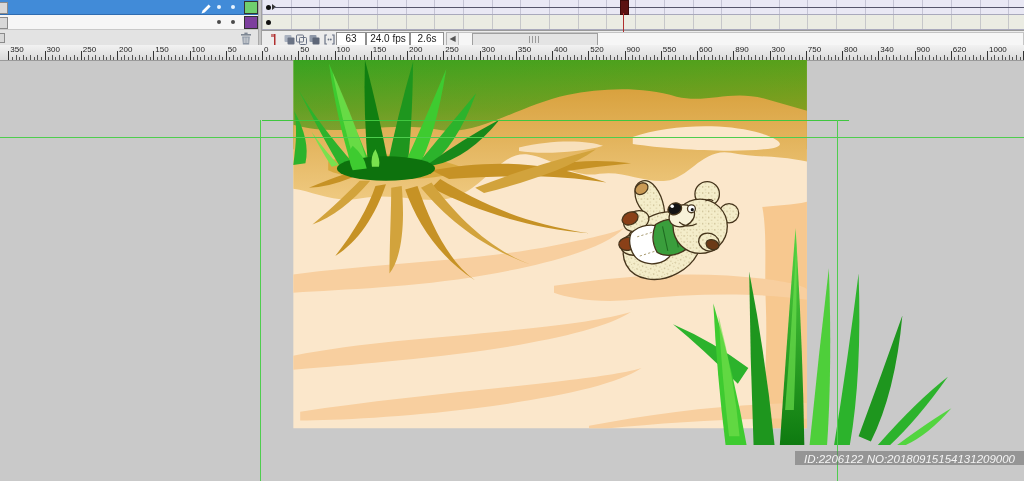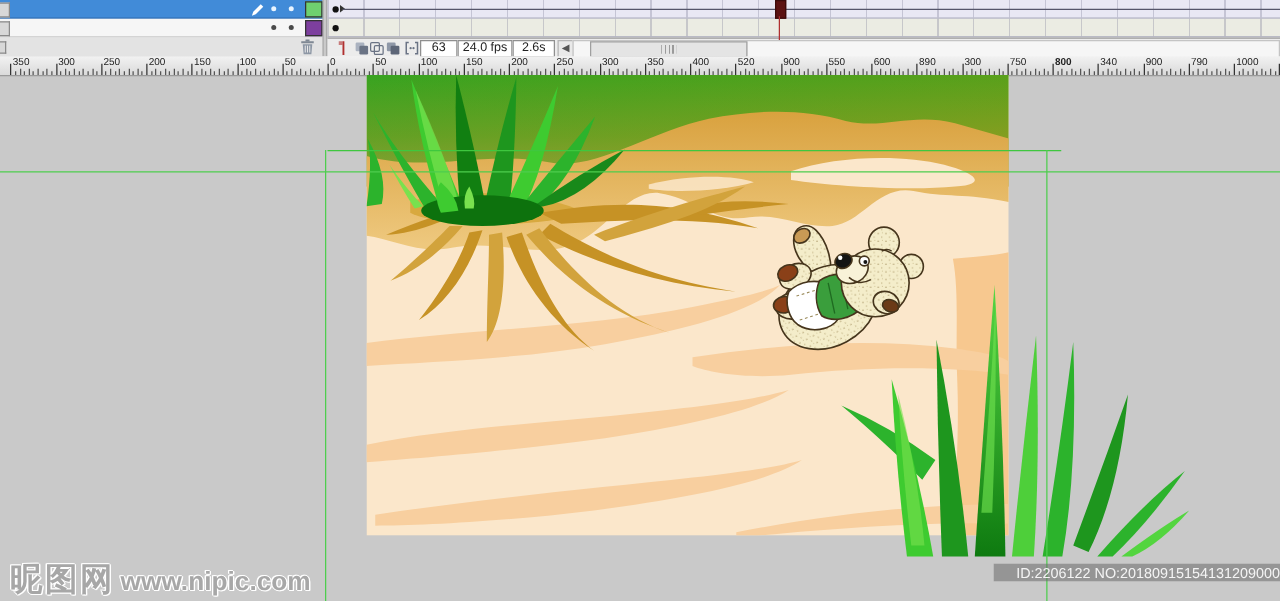--- a/index.html
+++ b/index.html
@@ -56,21 +56,21 @@
   .guide.h{left:0;right:0;top:77px;height:1px;}
   .guide.v1{left:260px;top:60px;bottom:0;width:1px;}
   .guide.v2{left:837px;top:60px;bottom:0;width:1px;}
   .stage-top-line{position:absolute;left:262px;top:60px;width:587px;height:1px;background:#3fc73f;z-index:6;}
   
   #wm-left{position:absolute;left:8px;top:446px;z-index:9;color:#a7a7a7;white-space:nowrap;
      text-shadow:-1px 0 #fff,1px 0 #fff,0 -1px #fff,0 1px #fff,1px 1px #fff,-1px -1px #fff;}
   #wm-left .cjk{font-size:26px;font-weight:bold;letter-spacing:2px;}
   #wm-left .url{font-size:21px;font-weight:bold;}
   #id-bar{position:absolute;left:795px;top:451px;width:229px;height:14px;z-index:9;
-     background:rgba(105,105,105,.55);color:#f4f4f4;font-size:11.5px;line-height:17px;text-align:right;white-space:nowrap;}
+     background:rgba(105,105,105,.55);color:#f4f4f4;font-size:11.5px;line-height:17px;text-align:center;white-space:nowrap;font-style:italic;}
 </style>
 </head>
 <body>
 
 <div id="app">
 
   <div id="timeline">
 
     <div class="layer-row sel">
       <span class="frag"></span>
@@ -456,24 +456,24 @@
       <div class="rlabel" style="left: 481.5px;">300</div>
       <div class="rlabel" style="left: 517.75px;">350</div>
       <div class="rlabel" style="left: 554px;">400</div>
       <div class="rlabel" style="left: 590.25px;">520</div>
       <div class="rlabel" style="left: 626.5px;">900</div>
       <div class="rlabel" style="left: 662.75px;">550</div>
       <div class="rlabel" style="left: 699px;">600</div>
       <div class="rlabel" style="left: 735.25px;">890</div>
       <div class="rlabel" style="left: 771.5px;">300</div>
       <div class="rlabel" style="left: 807.75px;">750</div>
-      <div class="rlabel" style="left: 844px; font-weight: bold;">800</div>
+      <div class="rlabel" style="left: 844px;">800</div>
       <div class="rlabel" style="left: 880.25px;">340</div>
       <div class="rlabel" style="left: 916.5px;">900</div>
-      <div class="rlabel" style="left: 952.75px;">790</div>
+      <div class="rlabel" style="left: 952.75px;">620</div>
       <div class="rlabel" style="left: 989px;">1000</div>
     </div>
 
   <div id="scene">
     <svg width="1024" height="421" viewBox="0 60 1024 481">
       <defs>
         <clipPath id="stageClip">
             <rect x="262" y="60" width="587" height="421"></rect>
           </clipPath>
         <linearGradient id="skyGrad" x1="0" y1="60" x2="0" y2="162" gradientUnits="userSpaceOnUse">
@@ -598,19 +598,15 @@
         <path d="M952,500 Q990,472 1014,458 Q988,488 962,500 Z" fill="#53d53f"></path>
       </g>
     </svg>
 
     <div class="stage-top-line"></div>
     <div class="guide h"></div>
     <div class="guide v1"></div>
     <div class="guide v2"></div>
   </div>
 
-  <div id="wm-left">
-    <span class="cjk">昵图网</span>
-    <span class="url">www.nipic.com</span>
-  </div>
   <div id="id-bar">ID:2206122 NO:20180915154131209000</div>
 
 </div>
 
 </body></html>

